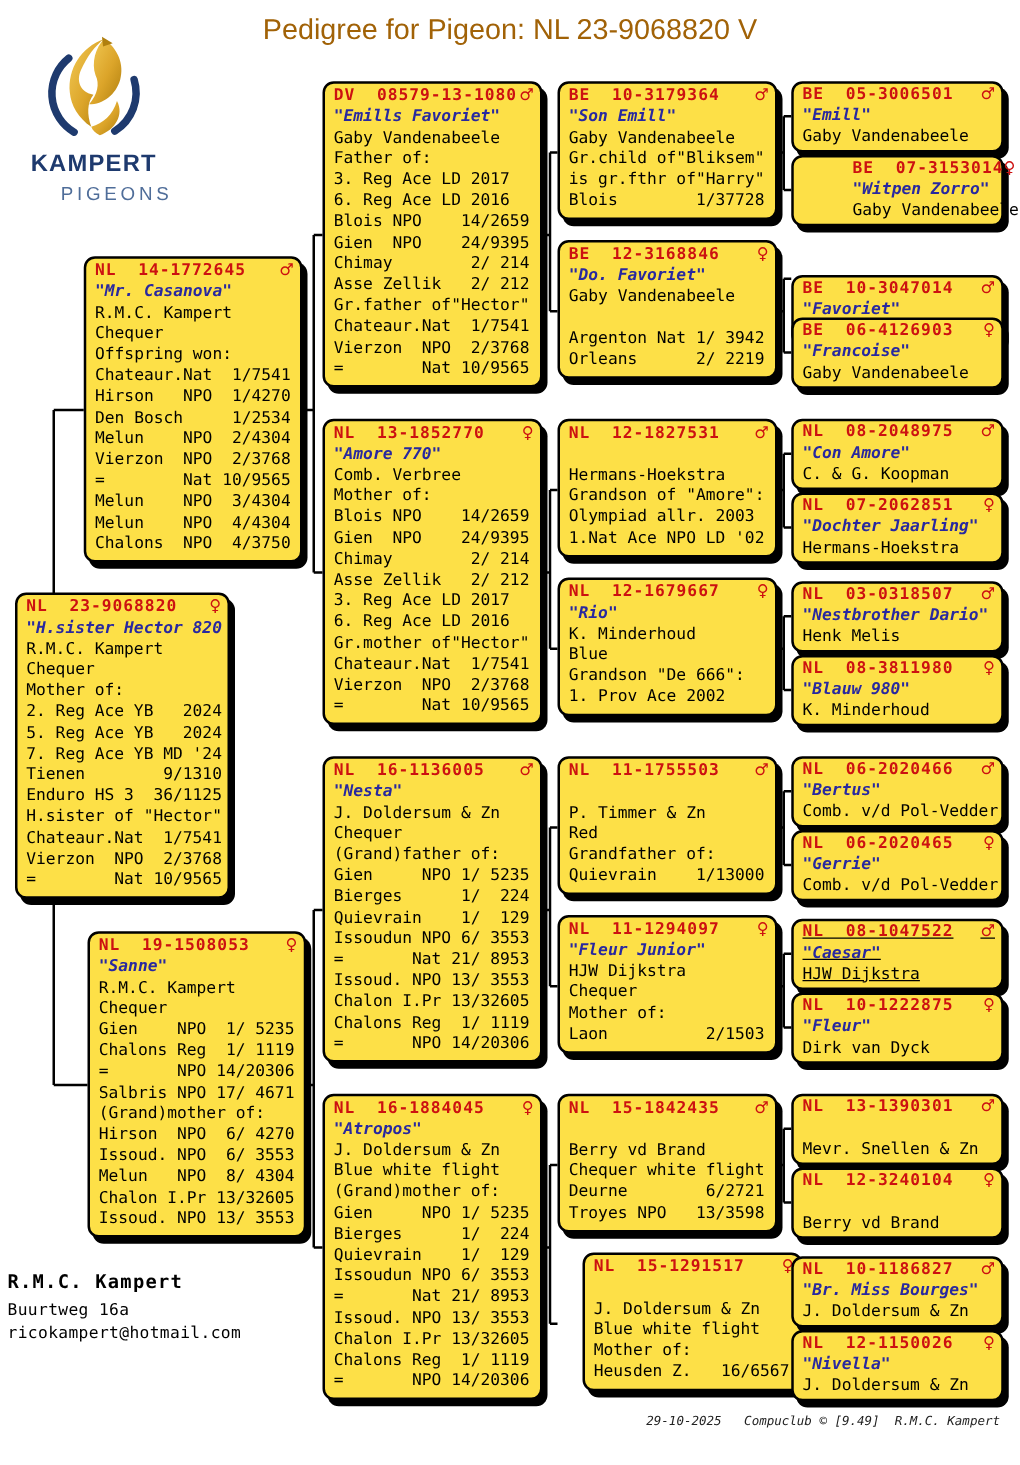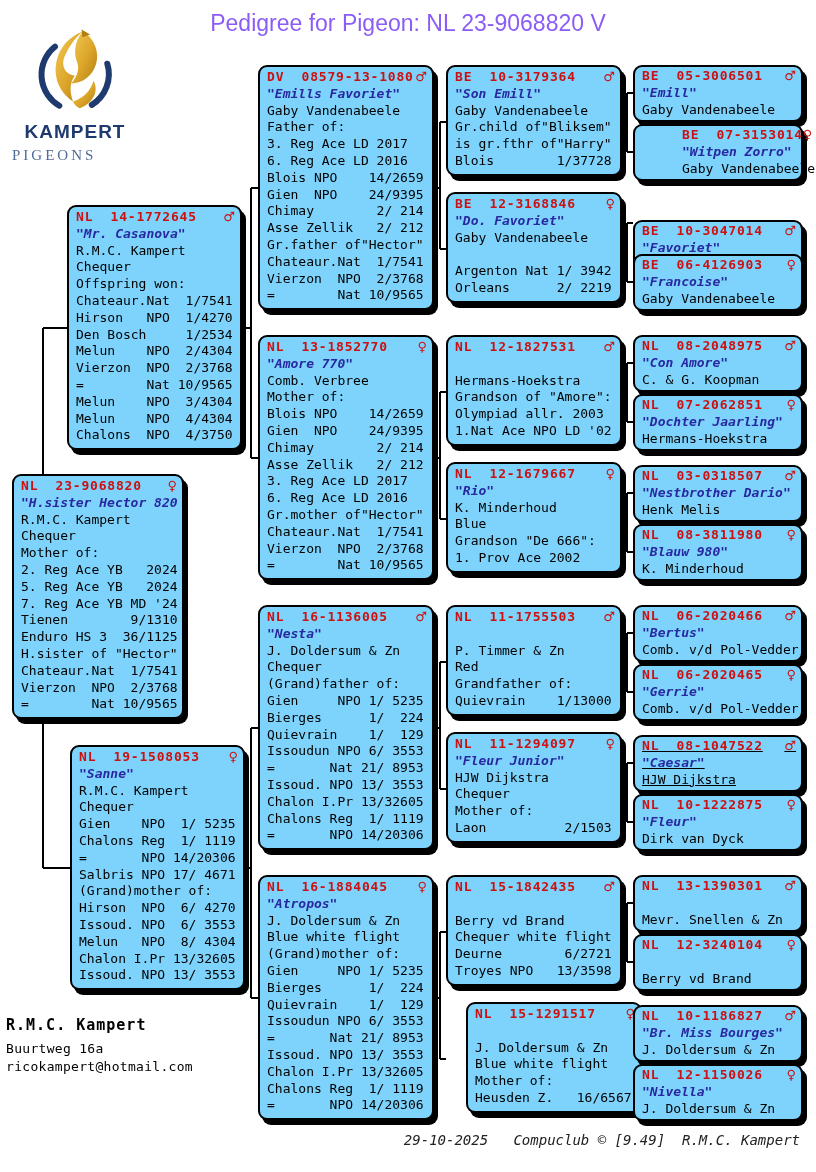--- a/index.html
+++ b/index.html
@@ -1,45 +1,45 @@
 <!DOCTYPE html>
 <html><head>
 <meta charset="utf-8">
 <style>
   html,body{margin:0;padding:0;background:#fff;}
   .page{position:relative;width:816px;height:1172px;background:#fff;overflow:hidden;
         font-family:"DejaVu Sans Mono","Liberation Mono",monospace;}
   .title{position:absolute;top:10px;left:0;width:100%;text-align:center;
-         font-family:"Liberation Sans","DejaVu Sans",sans-serif;font-size:23px;color:#8b5cf6;}
+         font-family:"Liberation Sans","DejaVu Sans",sans-serif;font-size:23px;color:#a16207;}
   
   .logo-bird{position:absolute;left:30px;top:26px;width:86px;height:96px;}
   .logo-brand{position:absolute;left:12px;top:121px;width:126px;text-align:center;
         font-family:"Liberation Sans","DejaVu Sans",sans-serif;font-weight:bold;
         font-size:19px;letter-spacing:1px;color:#1e3a6e;}
-  .logo-sub{position:absolute;left:12px;top:147px;width:126px;text-align:left;
-        font-family:Liberation Serif, serif;font-size:15px;
+  .logo-sub{position:absolute;left:12px;top:147px;width:126px;text-align:right;
+        font-family:Liberation Sans, sans-serif;font-size:15px;
         letter-spacing:3px;color:#4f6d99;}
   
   .conn-svg{position:absolute;left:0;top:0;}
   
-  .box{position:absolute;box-sizing:border-box;background:#7dd3fc;border:2px solid #000;
+  .box{position:absolute;box-sizing:border-box;background:#fde047;border:2px solid #000;
        border-radius:9px;box-shadow:4px 5px 0 #000;padding:2px 5px 4px 7px;
        font-size:13px;line-height:16.8px;color:#000;}
   .box.sm{padding-top:1px;padding-bottom:2px;}
   .hdr{display:flex;justify-content:space-between;align-items:baseline;
        color:#cc1111;font-weight:bold;}
   .ring{letter-spacing:0.8px;white-space:pre;}
   .sex{font-family:"DejaVu Sans",sans-serif;font-size:13px;}
   .pname{color:#2828a0;font-style:italic;font-weight:bold;min-height:16.8px;white-space:pre;}
   .ln{white-space:pre;}
   
   .owner{position:absolute;left:6px;top:1016px;color:#000;}
   .owner-name{font-weight:bold;font-size:15px;letter-spacing:1px;margin-bottom:6px;}
   .owner-line{font-size:13px;line-height:18px;letter-spacing:0.3px;white-space:pre;}
-  .footer{position:absolute;right:16px;top:1132px;font-size:14px;font-style:italic;
+  .footer{position:absolute;right:16px;top:1132px;font-size:10px;font-style:italic;
           color:#222;white-space:pre;}
 </style>
 </head>
 <body>
 
 <div class="page">
 
   <div class="title">Pedigree for Pigeon: NL  23-9068820 V</div>
 
   <svg class="logo-bird" viewBox="0 0 100 112">

